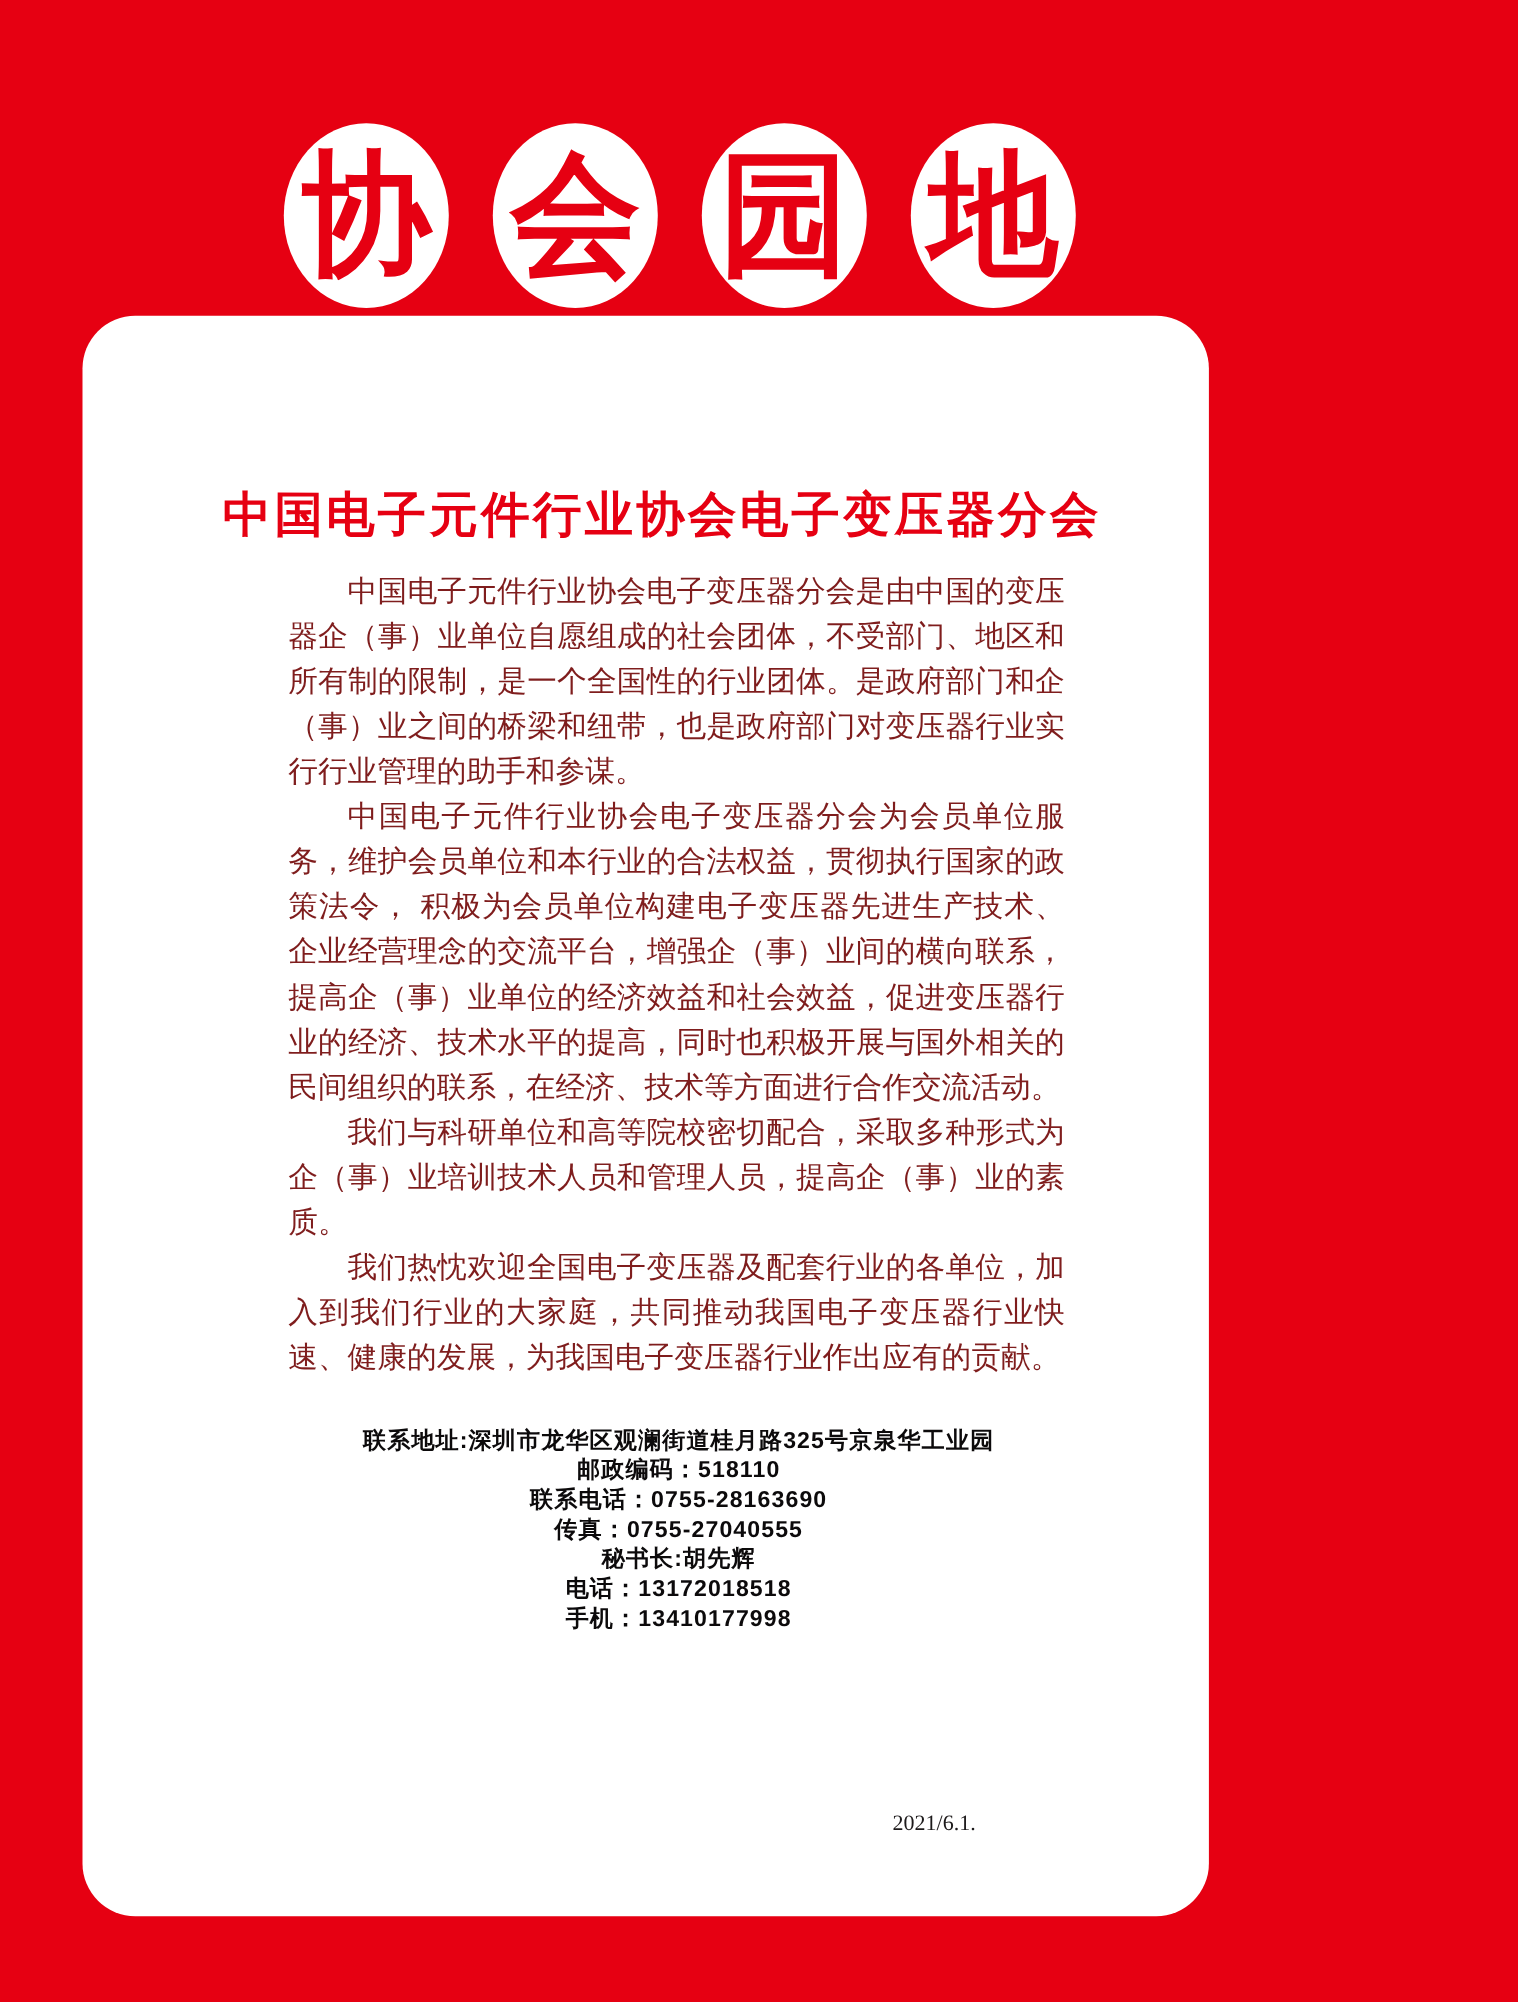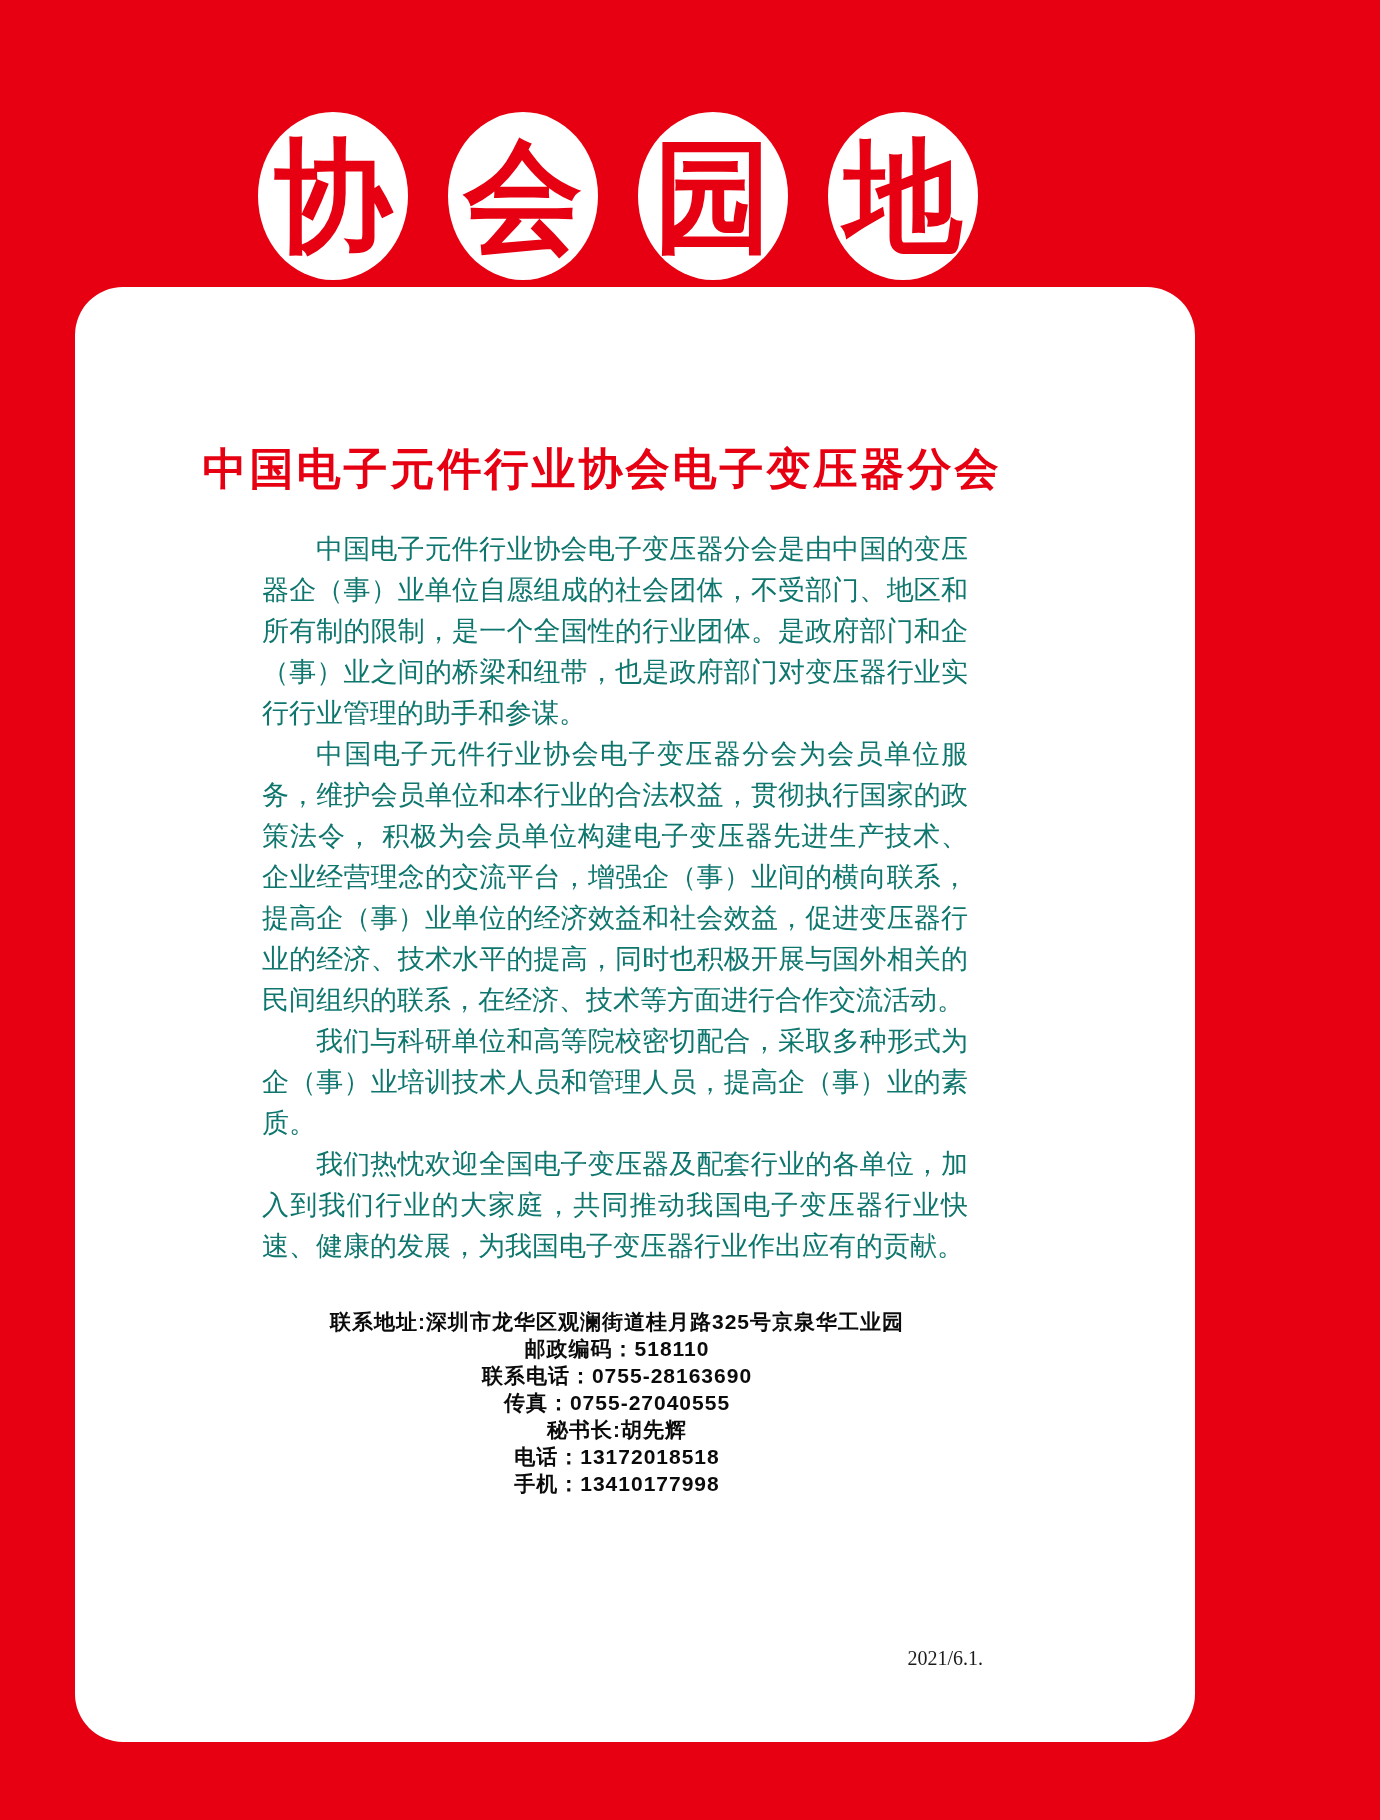--- a/index.html
+++ b/index.html
@@ -37,41 +37,41 @@
     font-weight: 900;
     line-height: 1;
     transform: scaleY(1.04);
   }
 
   
   .card {
     position: absolute;
     left: 75px;
     top: 287px;
-    width: 1120px;
+    width: 1024px;
     height: 1455px;
     background: #ffffff;
     border-radius: 48px;
   }
 
   .title {
     margin: 158px 0 0 0;
     width: 1054px;
     text-align: center;
     color: #e60012;
     font-size: 44px;
     font-weight: 900;
     letter-spacing: 3px;
     line-height: 1.1;
   }
 
   .body-text {
     width: 706px;
-    margin: 36px 0 0 187px;
-    color: #0f766e;
+    margin: 24px 0 0 187px;
+    color: #7f1d1d;
     font-size: 27px;
     line-height: 41px;
     text-align: justify;
     text-justify: inter-character;
   }
   .body-text p {
     margin: 0;
     text-indent: 2em;
   }
 

